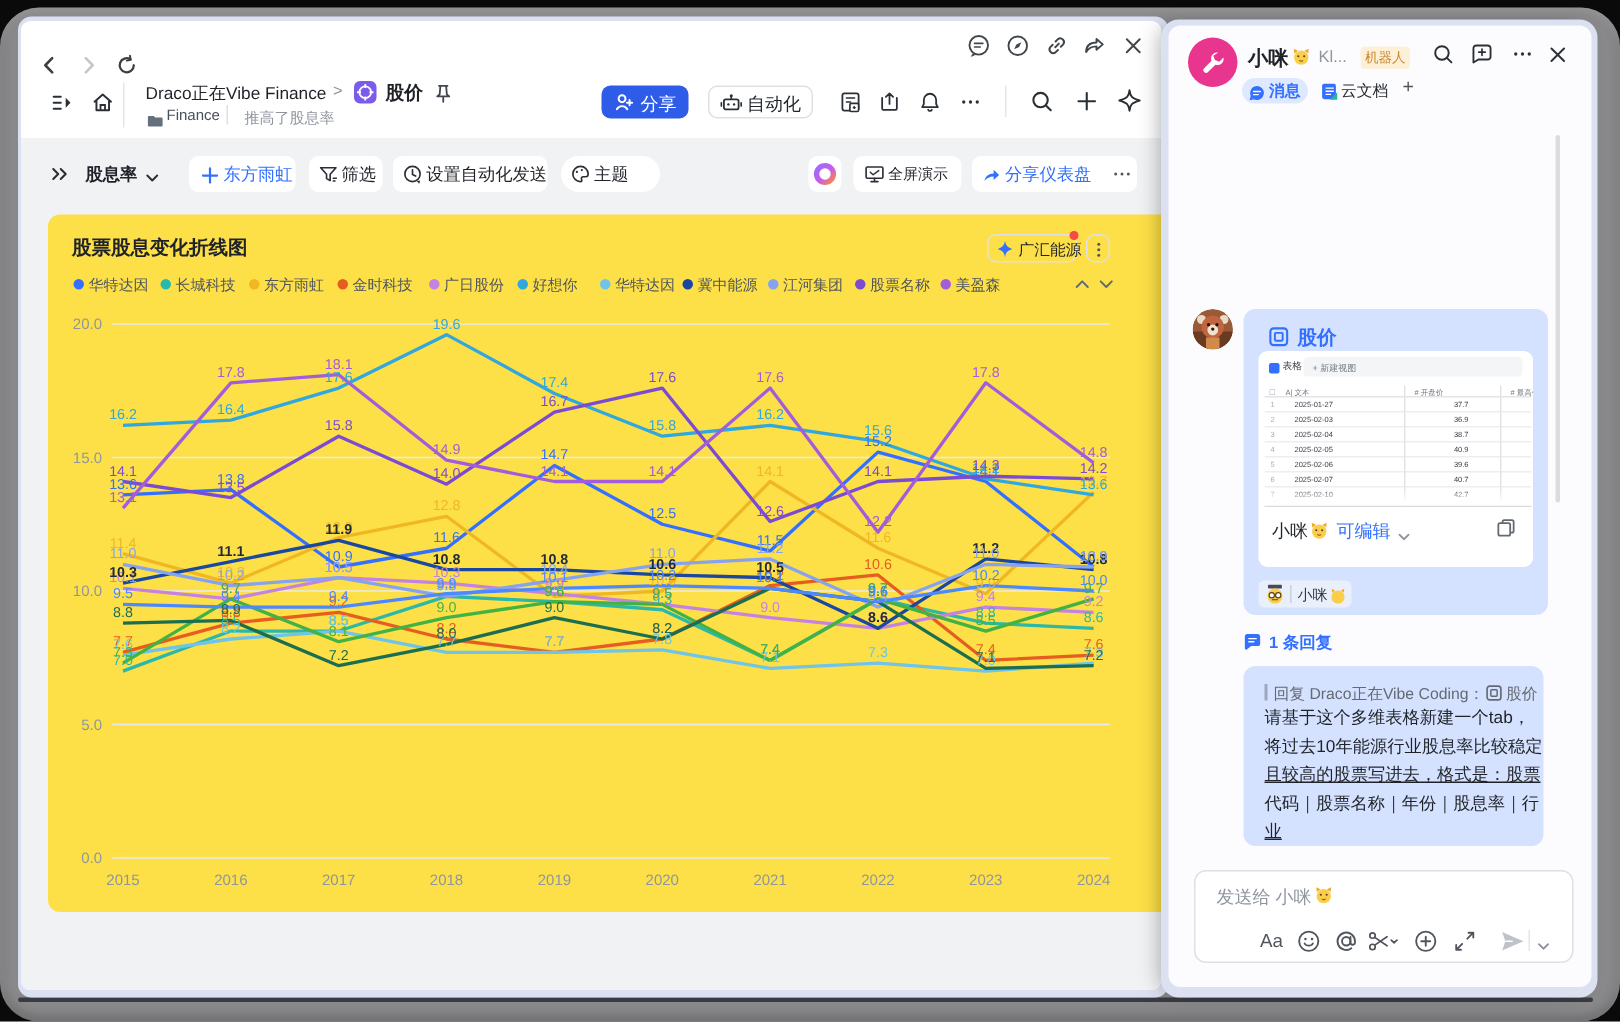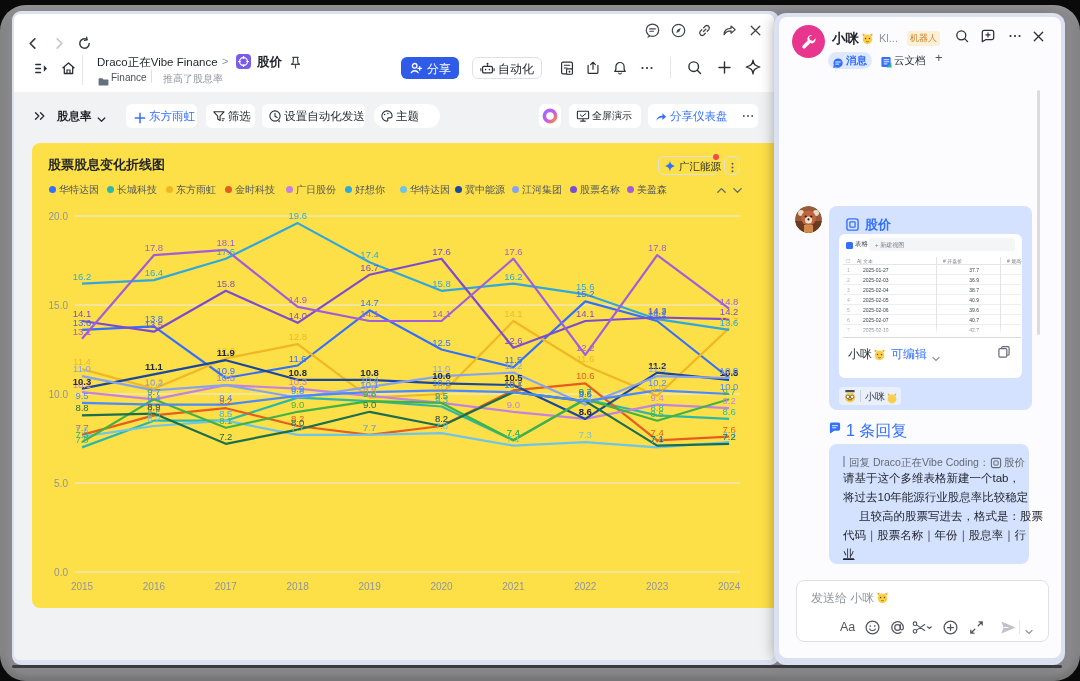--- a/index.html
+++ b/index.html
@@ -579,33 +579,33 @@
             <path d="M2.2 4 L1.8 1.5 L4 2.6 Z" fill="#F5A623"></path>
             <path d="M9.8 4 L10.2 1.5 L8 2.6 Z" fill="#F5A623"></path>
           </svg></span>
     </div>
   </div>
 
   <div style="position:absolute;left:49px;top:404px;"><svg width="14" height="14" viewBox="0 0 14 14" style="">
         <path d="M1.9 3.3 a1.7 1.7 0 0 1 1.7-1.7 h6.9 A1.7 1.7 0 0 1 12.1 3.3 v4.7 a1.7 1.7 0 0 1-1.7 1.7 H6.1 L3.4 11.8 a0.85 0.85 0 0 1-1.5-0.65 Z" fill="#3370FF"></path>
         <path d="M4.5 4.7 h5 M4.5 6.8 h3.4" stroke="#fff" stroke-width="0.9" stroke-linecap="round"></path>
       </svg></div>
-  <div class="abs" style="left:67px;top:404px;font-size:16px;color:#3370FF;white-space:nowrap;">1 条回复</div>
+  <div class="abs" style="left:67px;top:404px;font-size:11px;color:#3370FF;white-space:nowrap;font-weight:bold;">1 条回复</div>
 
   <div class="abs" style="left:50px;top:427px;width:200px;height:120px;background:#D5E2FF;border-radius:8px">
     <div class="abs" style="left:14px;top:12px;width:2px;height:11px;background:#9AA7BD"></div>
     <div class="abs" style="left:20px;top:12px;font-size:10.5px;color:#646A73;white-space:nowrap;">回复 Draco正在Vibe Coding：</div>
     <div style="position:absolute;left:161px;top:11px;"><svg width="12" height="12" viewBox="0 0 12 12" style="">
           <rect x="1.4" y="1.4" width="9.2" height="9.2" rx="1.8" stroke="#646A73" stroke-width="1.1" fill="none"></rect>
           <rect x="3.9" y="3.9" width="4.2" height="4.2" rx="0.6" stroke="#646A73" stroke-width="1" fill="none"></rect>
         </svg></div>
     <div class="abs" style="left:175px;top:12px;font-size:10.5px;color:#646A73;white-space:nowrap;">股价</div>
     <div class="abs" style="left:14px;top:27px;font-size:11.5px;color:#1F2329;white-space:nowrap;">请基于这个多维表格新建一个tab，</div>
     <div class="abs" style="left:14px;top:46px;font-size:11.5px;color:#1F2329;white-space:nowrap;">将过去10年能源行业股息率比较稳定</div>
-    <div class="abs" style="left:30px;top:65px;font-size:11.5px;color:#1F2329;white-space:nowrap;">且较高的股票写进去，格式是：股票</div>
+    <div class="abs" style="left:14px;top:65px;font-size:11.5px;color:#1F2329;white-space:nowrap;text-decoration:underline;">且较高的股票写进去，格式是：股票</div>
     <div class="abs" style="left:14px;top:84px;font-size:11.5px;color:#1F2329;white-space:nowrap;">代码｜股票名称｜年份｜股息率｜行</div>
     <div class="abs" style="left:14px;top:103px;font-size:11.5px;color:#1F2329;text-decoration:underline;white-space:nowrap;">业</div>
   </div>
 
   <div class="abs" style="left:17px;top:563px;width:253px;height:62px;background:#fff;border:1px solid #DEE0E3;border-radius:8px">
     <div class="abs" style="left:14px;top:9px;font-size:12px;color:#8F959E;white-space:nowrap;">发送给 小咪</div>
     <div style="position:absolute;left:79px;top:9px;"><svg width="13" height="13" viewBox="0 0 13 13" style="">
           <path d="M1.9 4.6 L1.5 1.5 L4.3 2.8 Z" fill="#F5A623"></path>
           <path d="M11.1 4.6 L11.5 1.5 L8.7 2.8 Z" fill="#F5A623"></path>
           <circle cx="6.5" cy="7.4" r="4.8" fill="#FBCE4A"></circle>

